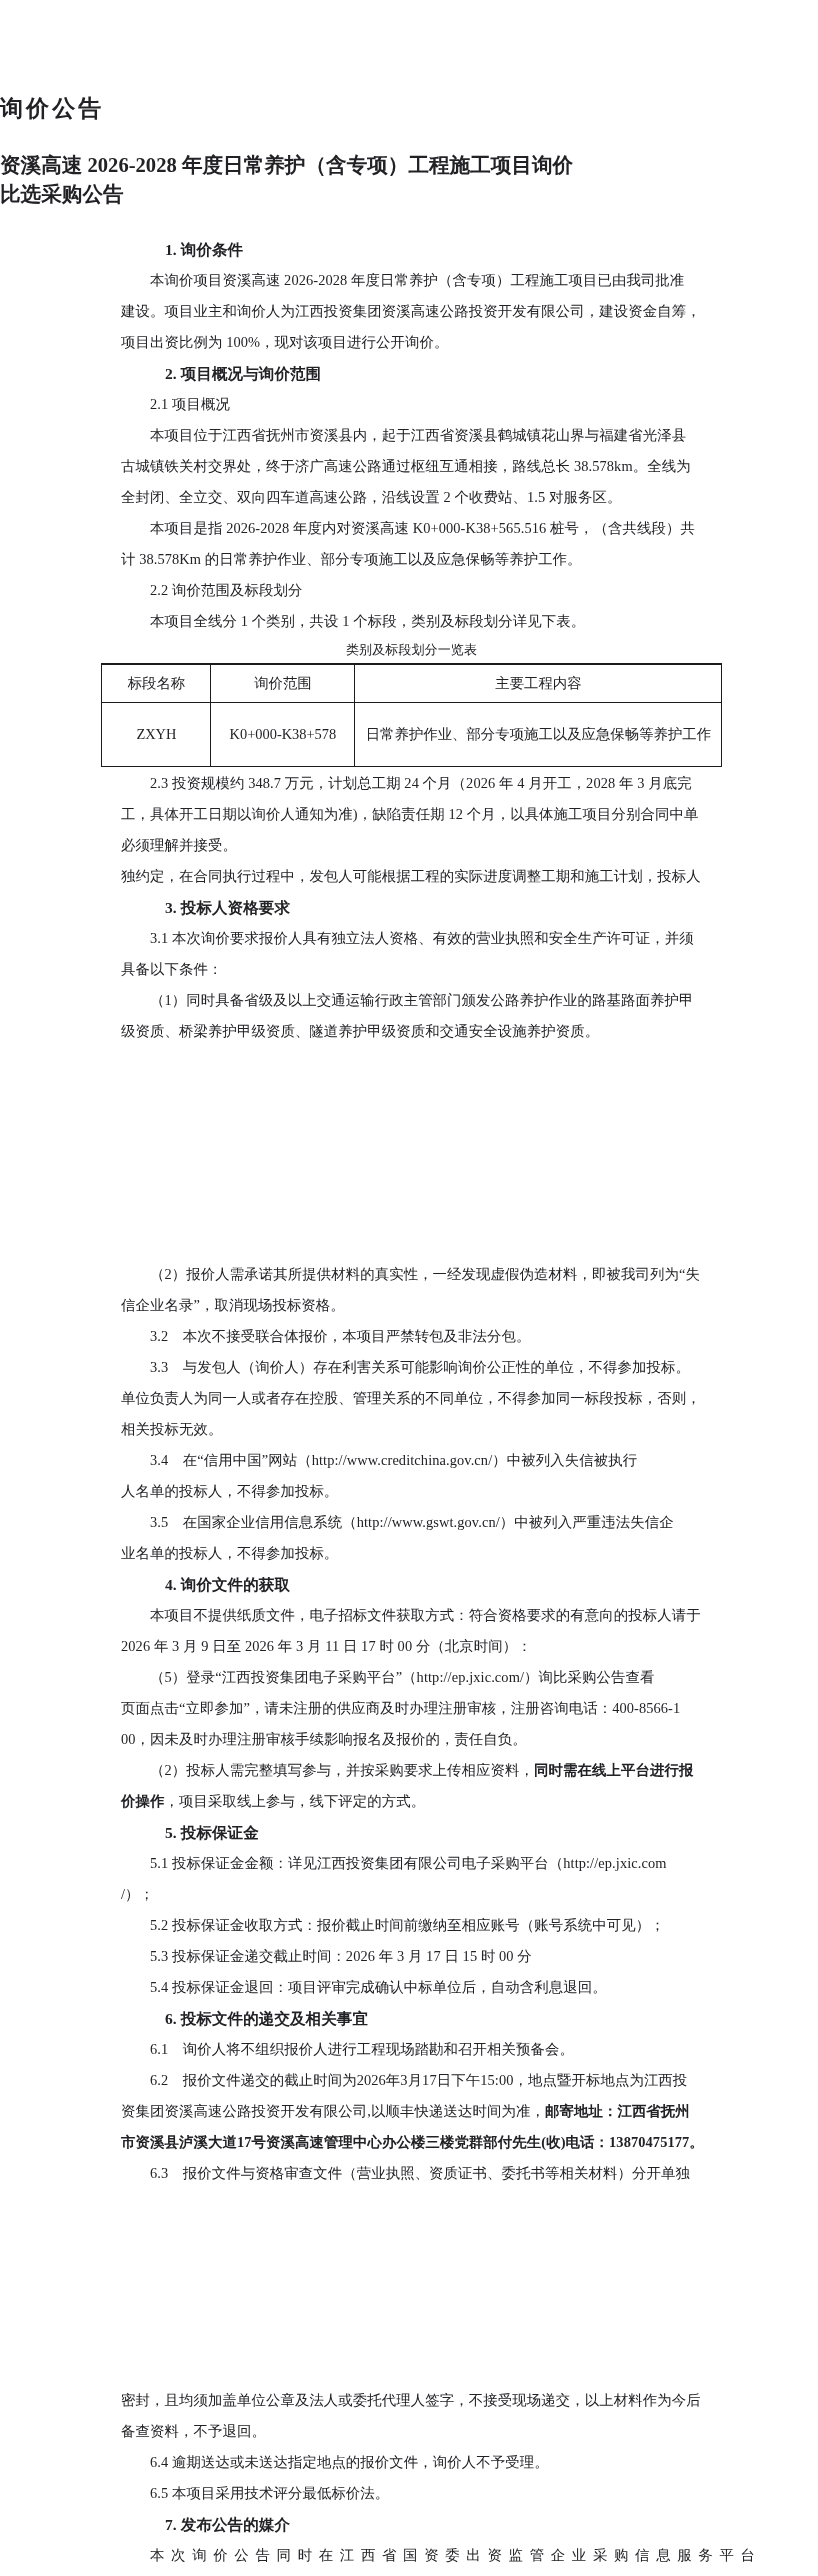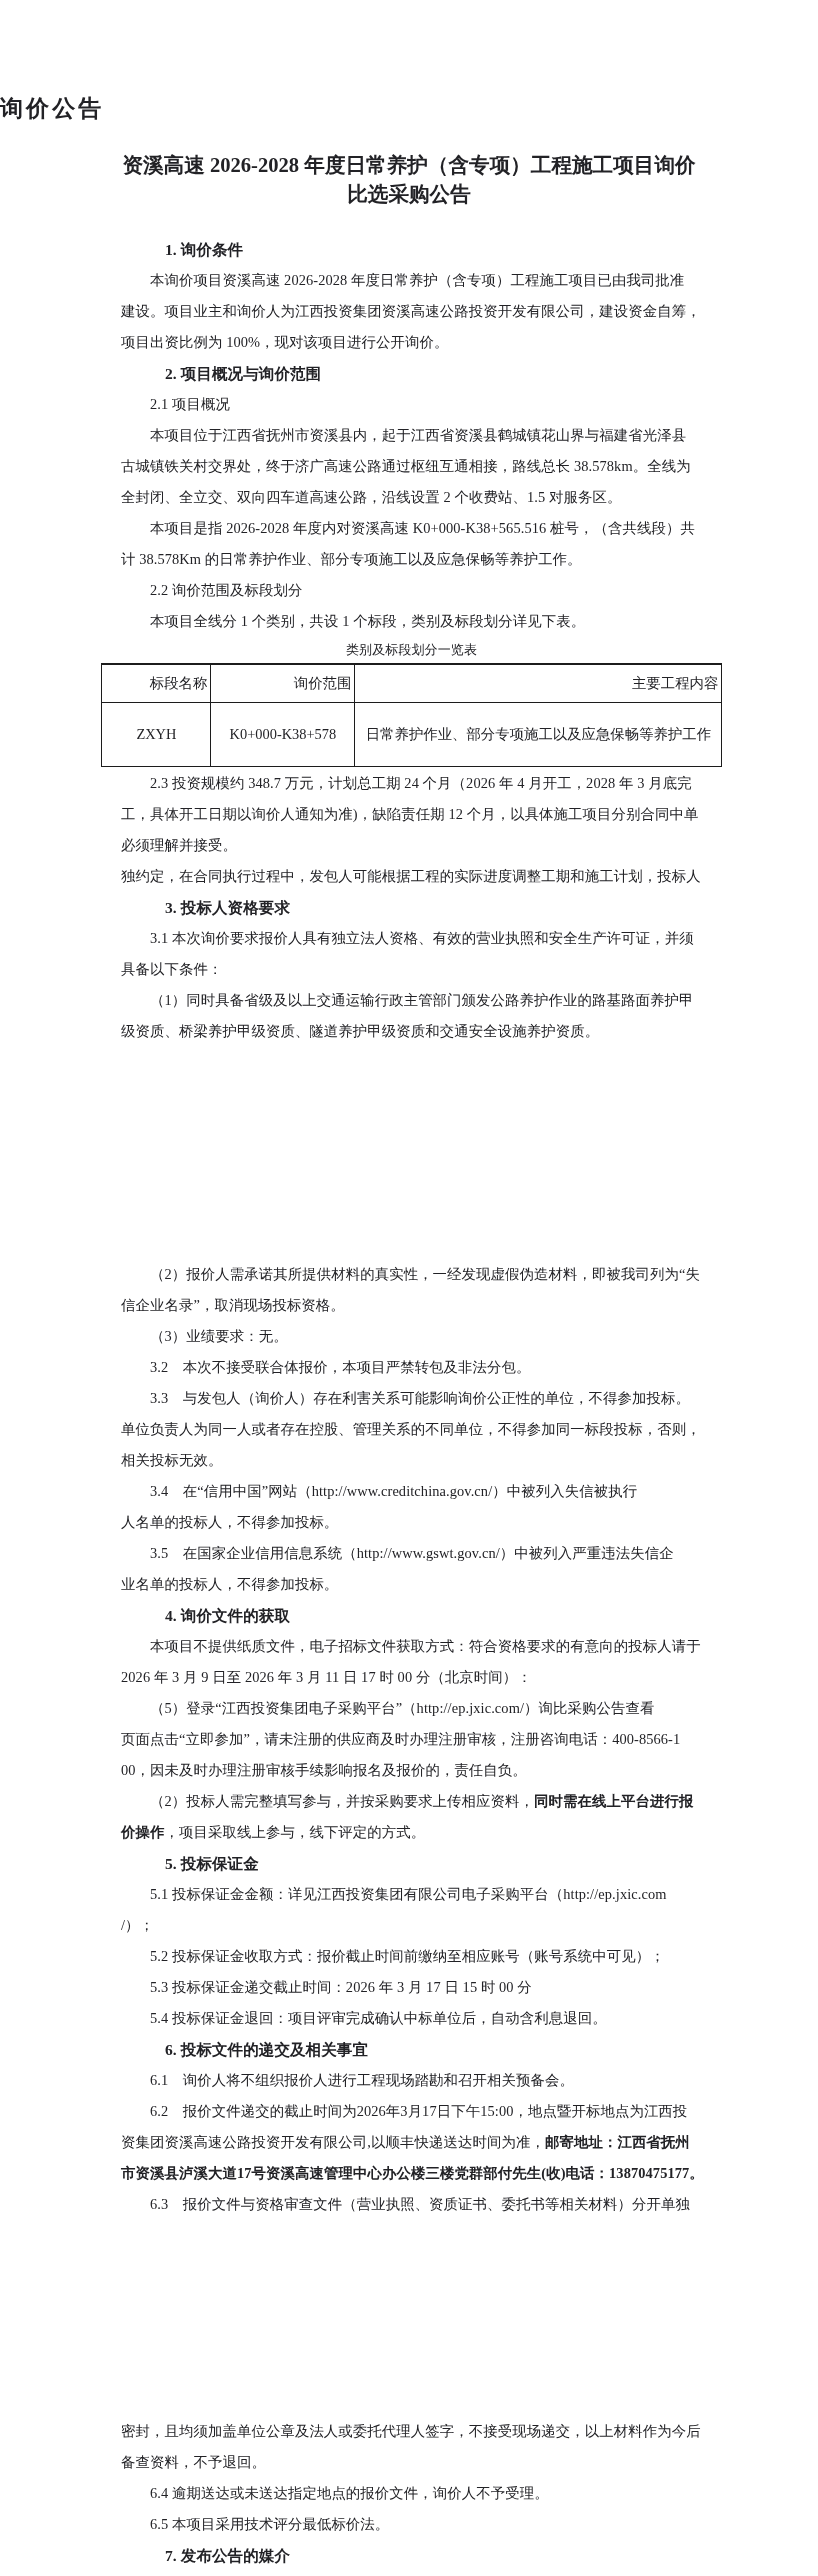--- a/index.html
+++ b/index.html
@@ -13,21 +13,20 @@
   }
   .doc-title{
     padding-top:93px;
     text-align:left;
     font-size:23px;font-weight:bold;
     line-height:31px;
     letter-spacing:3.1px;
   }
   .doc-subtitle{
     margin-top:27px;
-    text-align:center;
     font-size:20.6px;font-weight:bold;
     line-height:29px;
   }
   .content{
     margin-top:25px;
     padding:0 116px 0 121px;
   }
   .line{
     font-size:14.4px;
     height:31px;line-height:31px;
@@ -47,21 +46,21 @@
     margin-left:-19.6px;
   }
   .tbl th,.tbl td{
     border:1px solid #1c1c1c;
     text-align:center;
     font-size:14.4px;
     font-weight:normal;
     padding:0 3.1px;
     overflow:hidden;
   }
-  .tbl th{height:37px;border-top:2.6px solid #1c1c1c;text-align:right;}
+  .tbl th{height:37px;border-top:2.6px solid #1c1c1c;}
   .tbl td{height:63px;}
   .after-table{margin-top:1px;}
 </style>
 </head>
 <body>
 
 <div class="page">
 
   <div class="doc-title">询价公告</div>
 
@@ -117,21 +116,20 @@
         <div class="line"><span>必须理解并接受。</span></div>
         <div class="line"><span>独约定，在合同执行过程中，发包人可能根据工程的实际进度调整工期和施工计划，投标人</span></div>
         <div class="line h"><span>3. 投标人资格要求</span></div>
         <div class="line i"><span>3.1 本次询价要求报价人具有独立法人资格、有效的营业执照和安全生产许可证，并须</span></div>
         <div class="line"><span>具备以下条件：</span></div>
         <div class="line i"><span>（1）同时具备省级及以上交通运输行政主管部门颁发公路养护作业的路基路面养护甲</span></div>
         <div class="line"><span>级资质、桥梁养护甲级资质、隧道养护甲级资质和交通安全设施养护资质。</span></div>
         <div class="gap" style="height: 212px;"></div>
         <div class="line i"><span>（2）报价人需承诺其所提供材料的真实性，一经发现虚假伪造材料，即被我司列为“失</span></div>
         <div class="line"><span>信企业名录”，取消现场投标资格。</span></div>
-        <div class="line i"><span>（3）业绩要求：无。</span></div>
         <div class="line i"><span>3.2　本次不接受联合体报价，本项目严禁转包及非法分包。</span></div>
         <div class="line i"><span>3.3　与发包人（询价人）存在利害关系可能影响询价公正性的单位，不得参加投标。</span></div>
         <div class="line"><span>单位负责人为同一人或者存在控股、管理关系的不同单位，不得参加同一标段投标，否则，</span></div>
         <div class="line"><span>相关投标无效。</span></div>
         <div class="line i"><span>3.4　在“信用中国”网站（http://www.creditchina.gov.cn/）中被列入失信被执行</span></div>
         <div class="line"><span>人名单的投标人，不得参加投标。</span></div>
         <div class="line i"><span>3.5　在国家企业信用信息系统（http://www.gswt.gov.cn/）中被列入严重违法失信企</span></div>
         <div class="line"><span>业名单的投标人，不得参加投标。</span></div>
         <div class="line h"><span>4. 询价文件的获取</span></div>
         <div class="line i"><span>本项目不提供纸质文件，电子招标文件获取方式：符合资格要求的有意向的投标人请于</span></div>

